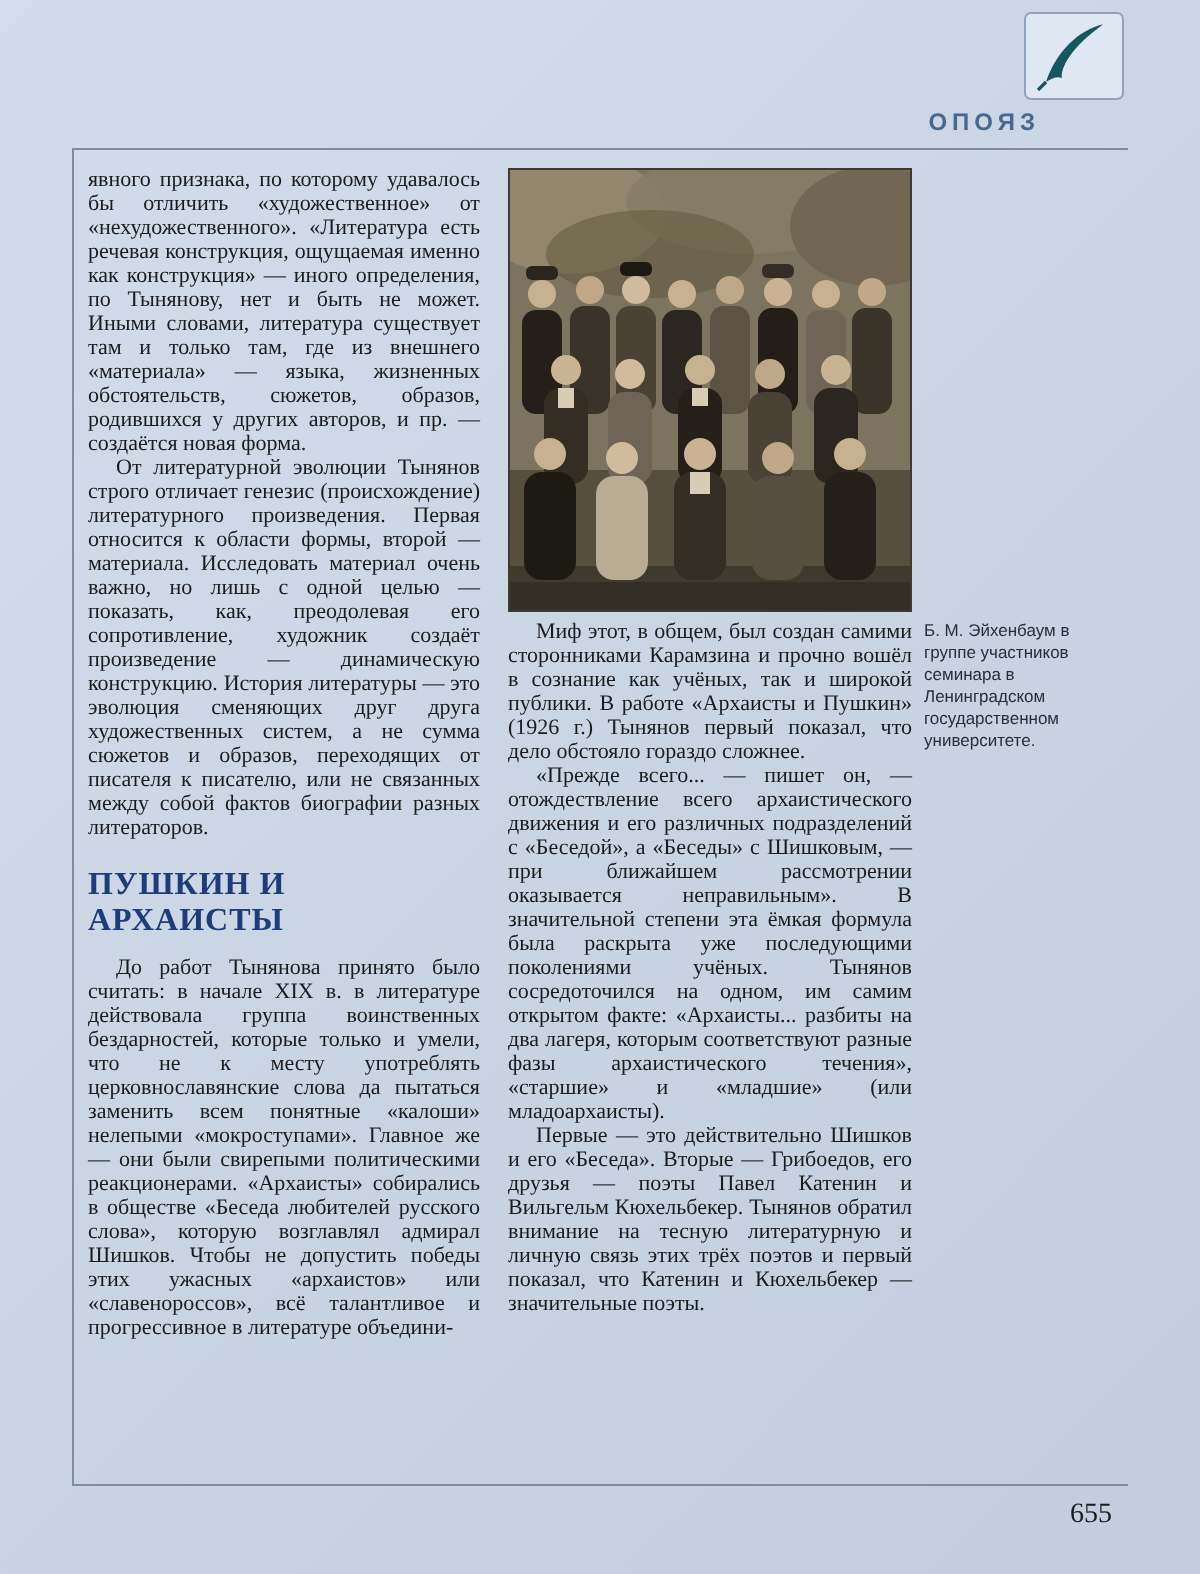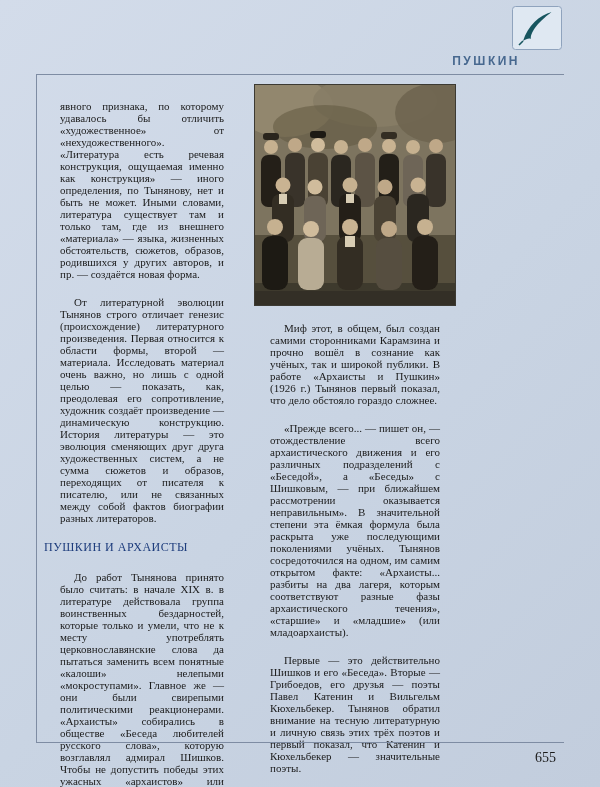--- a/index.html
+++ b/index.html
@@ -19,26 +19,26 @@
   
   .rule-top{position:absolute;left:36px;right:36px;top:74px;height:1px;background:#7e8ca3;}
   .rule-left{position:absolute;left:36px;top:74px;width:1px;height:668px;background:#7e8ca3;}
   .rule-bottom{position:absolute;left:36px;right:36px;top:742px;height:1px;background:#7e8ca3;}
   .page-number{position:absolute;top:750px;right:44px;font-size:14px;color:#1a1a1a;text-align:center;}
   
   .col{position:absolute;top:84px;}
   .col-left{left:44px;width:196px;}
   .col-right{left:254px;width:202px;}
   .col p{
-    margin:16px;font-size:11px;line-height:12px;text-align:justify;
+    margin:0;font-size:11px;line-height:12px;text-align:justify;
     text-indent:14px;hyphens:auto;-webkit-hyphens:auto;
   }
   .col p.cont{text-indent:0;}
   .col h2{
-    margin:14px 0 8px;font-size:12px;font-weight:normal;
+    margin:14px 0 8px;font-size:16px;font-weight:bold;
     color:#1d3c7c;letter-spacing:0.5px;
   }
   
   .photo{width:200px;height:220px;border:1px solid #3c3a33;margin:0 0 4px;background:#7d745f;}
   .photo svg{display:block;width:100%;height:100%;}
   
   .caption{
     position:absolute;left:462px;top:310px;width:92px;
     font-family:"Liberation Sans",sans-serif;font-size:8.5px;
     line-height:1.3;color:#26303c;
@@ -51,21 +51,21 @@
 
   <div class="logo-box">
     <svg viewBox="0 0 50 44">
       <rect x="0.5" y="0.5" width="49" height="43" rx="3" fill="#dfe8f2" stroke="#8fa3bd"></rect>
       <path d="M40 6 C 27 9, 16 20, 11 35 C 14 33, 17 32, 19 33 C 18 28, 24 17, 40 6 Z" fill="#17555f"></path>
       <path d="M11 35 L 7 39" stroke="#17555f" stroke-width="1.6" fill="none"></path>
       <path d="M40 6 C 33 14, 26 22, 20 31" stroke="#dfe8f2" stroke-width="0.8" fill="none"></path>
     </svg>
   </div>
 
-  <div class="section-header">ПУШКИН</div>
+  <div class="section-header">ОПОЯЗ</div>
 
   <div class="rule-top"></div>
   <div class="rule-left"></div>
 
   <div class="col col-left">
     <p class="cont">явного признака, по которому удавалось бы отличить «художественное» от «нехудожественного». «Литература есть речевая конструкция, ощущаемая именно как конструкция» — иного определения, по Тынянову, нет и быть не может. Иными словами, литература существует там и только там, где из внешнего «материала» — языка, жизненных обстоятельств, сюжетов, образов, родившихся у других авторов, и пр. — создаётся новая форма.</p>
     <p>От литературной эволюции Тынянов строго отличает генезис (происхождение) литературного произведения. Первая относится к области формы, второй — материала. Исследовать материал очень важно, но лишь с одной целью — показать, как, преодолевая его сопротивление, художник создаёт произведение — динамическую конструкцию. История литературы — это эволюция сменяющих друг друга художественных систем, а не сумма сюжетов и образов, переходящих от писателя к писателю, или не связанных между собой фактов биографии разных литераторов.</p>
     <h2>ПУШКИН И АРХАИСТЫ</h2>
     <p>До работ Тынянова принято было считать: в начале XIX в. в литературе действовала группа воинственных бездарностей, которые только и умели, что не к месту употреблять церковнославянские слова да пытаться заменить всем понятные «калоши» нелепыми «мокроступами». Главное же — они были свирепыми политическими реакционерами. «Архаисты» собирались в обществе «Беседа любителей русского слова», которую возглавлял адмирал Шишков. Чтобы не допустить победы этих ужасных «архаистов» или «славенороссов», всё талантливое и прогрессивное в литературе объедини-</p>
   </div>
@@ -132,17 +132,18 @@
             <rect x="157" y="151" width="26" height="54" rx="9" fill="#241f18"></rect>
         </g>
         <rect y="206" width="200" height="14" fill="#332f26"></rect>
       </svg>
     </div>
     <p>Миф этот, в общем, был создан самими сторонниками Карамзина и прочно вошёл в сознание как учёных, так и широкой публики. В работе «Архаисты и Пушкин» (1926 г.) Тынянов первый показал, что дело обстояло гораздо сложнее.</p>
     <p>«Прежде всего... — пишет он, — отождествление всего архаистического движения и его различных подразделений с «Беседой», а «Беседы» с Шишковым, — при ближайшем рассмотрении оказывается неправильным». В значительной степени эта ёмкая формула была раскрыта уже последующими поколениями учёных. Тынянов сосредоточился на одном, им самим открытом факте: «Архаисты... разбиты на два лагеря, которым соответствуют разные фазы архаистического течения», «старшие» и «младшие» (или младоархаисты).</p>
     <p>Первые — это действительно Шишков и его «Беседа». Вторые — Грибоедов, его друзья — поэты Павел Катенин и Вильгельм Кюхельбекер. Тынянов обратил внимание на тесную литературную и личную связь этих трёх поэтов и первый показал, что Катенин и Кюхельбекер — значительные поэты.</p>
   </div>
 
+  <div class="caption">Б. М. Эйхенбаум в группе участников семинара в Ленинградском государственном университете.</div>
 
   <div class="rule-bottom"></div>
   <div class="page-number">655</div>
 
 </div>
 
 </body></html>

